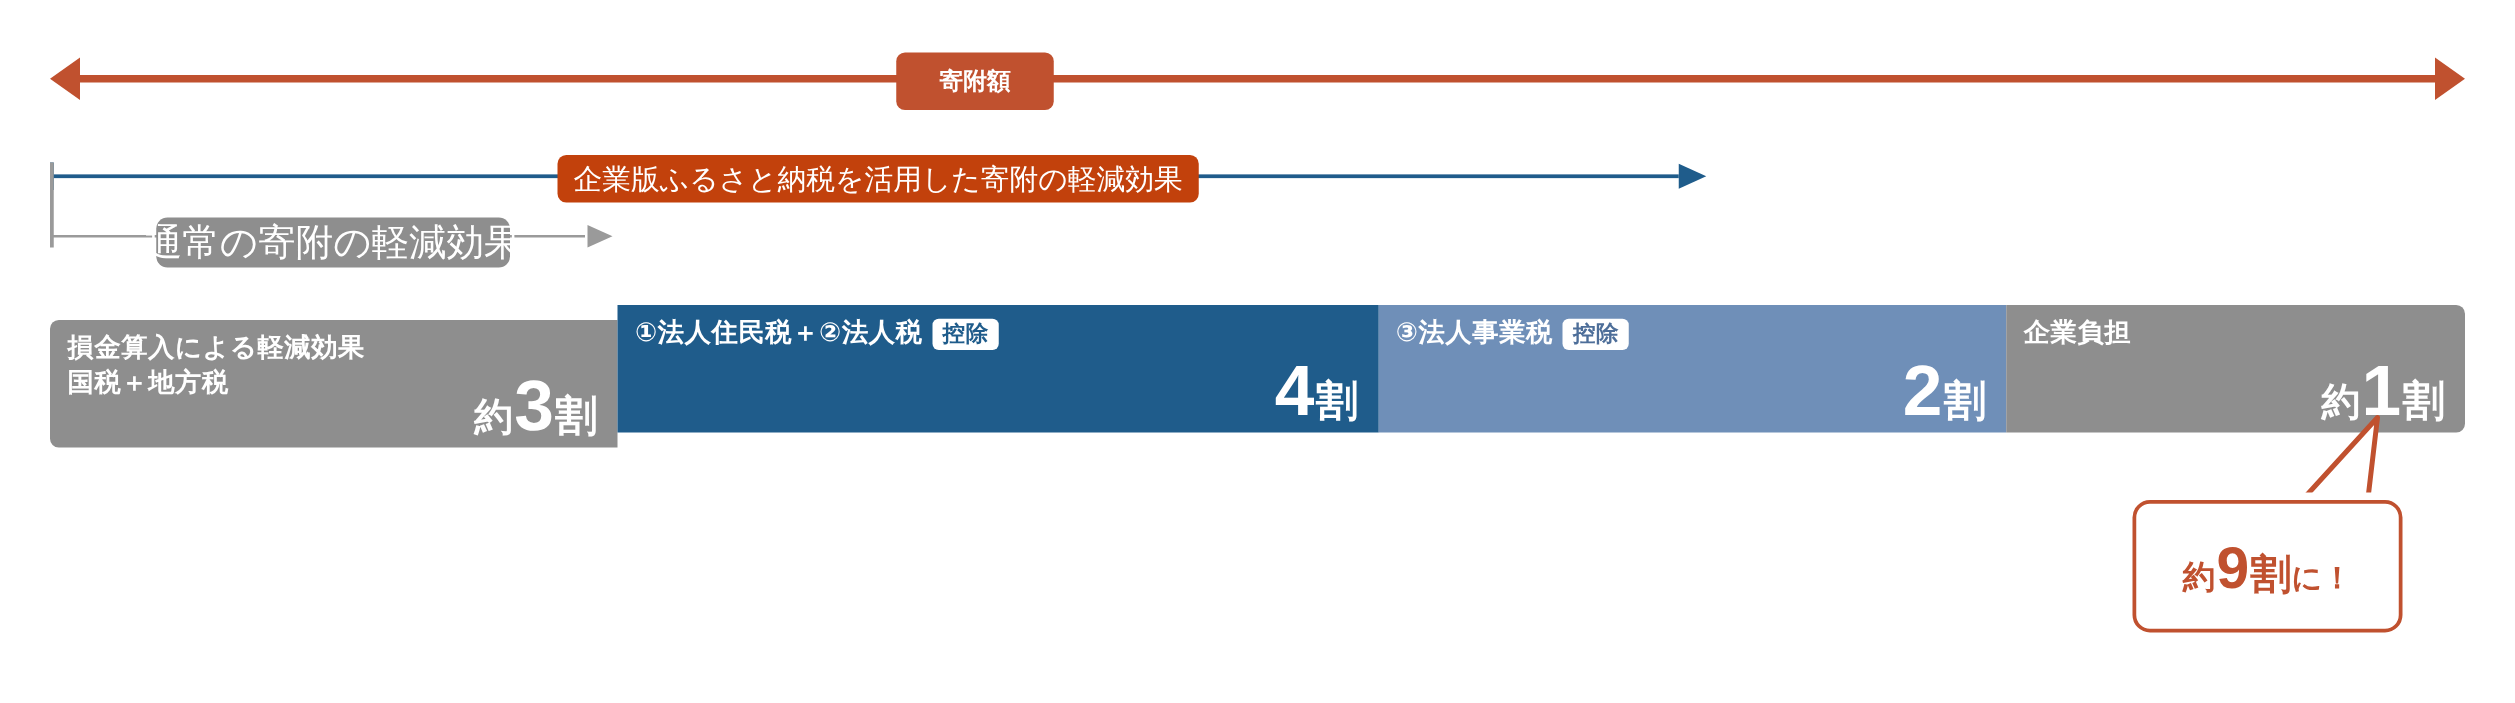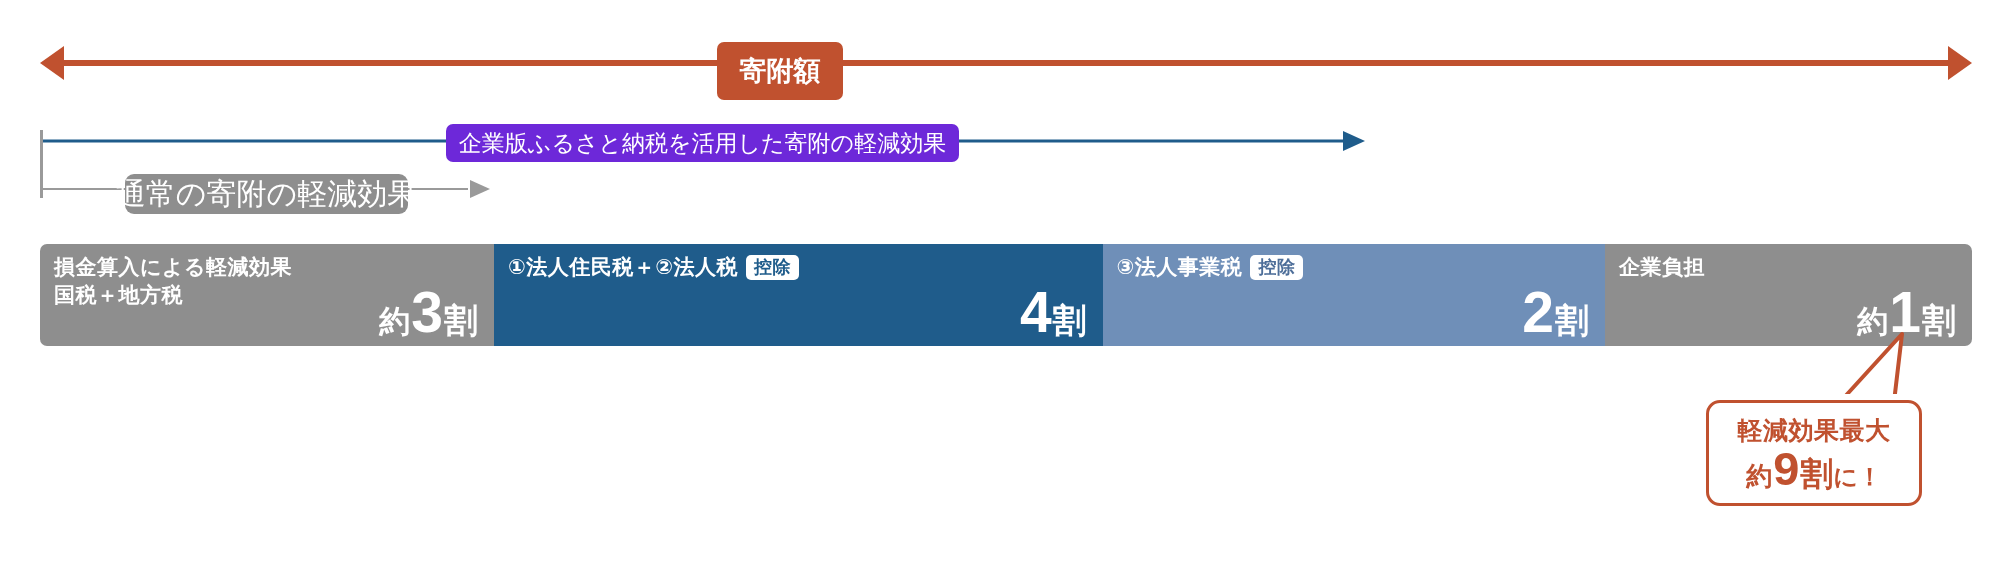--- a/index.html
+++ b/index.html
@@ -18,30 +18,30 @@
   .head{position:absolute;top:50%;width:0;height:0;}
   .head-left{transform:translateY(-50%);border-top:17px solid transparent;border-bottom:17px solid transparent;}
   .head-right{transform:translateY(-50%);border-top:17px solid transparent;border-bottom:17px solid transparent;}
   .head-sm{border-top-width:10px;border-bottom-width:10px;}
   .head-xs{border-top-width:9px;border-bottom-width:9px;}
 
   
   .pill{position:absolute;display:flex;align-items:center;justify-content:center;
         color:#ffffff;white-space:nowrap;box-sizing:border-box;}
   .pill-orange{background:#c0512f;border-radius:7px;}
-  .pill-blue{background:#6d28d9;border-radius:7px;}
+  .pill-blue{background:#c2410c;border-radius:7px;}
   .pill-gray{background:#8e8e8e;border-radius:9px;}
 
   
   #bar{position:absolute;left:40px;top:244px;width:1932px;height:102px;display:flex;}
   .seg{position:relative;height:100%;box-sizing:border-box;overflow:visible;}
   .seg-gray{background:#8e8e8e;}
   .seg-navy{background:#1f5c8b;}
   .seg-steel{background:#6f8fb8;}
-  .seg-first{border-top-left-radius:7px;border-bottom-left-radius:7px;}
+  .seg-first{border-top-left-radius:7px;border-bottom-left-radius:7px;margin-top:12px;}
   .seg-last{border-top-right-radius:7px;border-bottom-right-radius:7px;}
 
   .seg-head{position:absolute;left:14px;top:10px;color:#fff;font-weight:bold;
             font-size:21px;line-height:26px;letter-spacing:.5px;white-space:nowrap;
             display:flex;align-items:flex-end;gap:8px;}
   .seg-head.two-line{flex-direction:column;align-items:flex-start;gap:2px;}
 
   .badge{display:inline-block;background:#ffffff;color:#1f5c8b;border-radius:5px;
          font-size:18px;font-weight:bold;padding:1px 8px 2px 8px;line-height:22px;}
   .seg-steel .badge{color:#4d6e99;}
@@ -69,21 +69,21 @@
 <body>
 
 <div id="stage">
 
   <div class="rail" style="left:40px; top:44px; width:1932px; height:38px;">
     <div class="rail-line" style="left:22px; width:1888px; background:#c0512f;"></div>
     <div class="head head-left" style="left:0; border-right:24px solid #c0512f;"></div>
     <div class="head head-right" style="right:0; border-left:24px solid #c0512f;"></div>
   </div>
 
-  <div class="pill pill-orange" style="left:717px; top:42px; width:126px; height:58px; font-size:27px; font-weight:bold;">
+  <div class="pill pill-orange" style="left:717px; top:42px; width:126px; height:46px; font-size:19px; font-weight:bold;">
     <span>寄附額</span>
   </div>
 
   <div class="rail" style="left:40px; top:130px; width:1325px; height:22px;">
     <div class="cap" style="left:0; background:#1f5c8b; width:3px;"></div>
     <div class="rail-line rail-thin" style="left:0; width:1303px; background:#1f5c8b;"></div>
     <div class="head head-right head-sm" style="right:0; border-left:22px solid #1f5c8b;"></div>
   </div>
 
   <div class="pill pill-blue" style="left:446px; top:124px; width:513px; height:38px; font-size:23px;">
@@ -149,21 +149,20 @@
       </div>
     </div>
   </div>
 
   <svg id="callout-tail" viewBox="0 0 110 78" xmlns="http://www.w3.org/2000/svg">
     <path d="M 96 2 L 34 70 L 88 70 Z" fill="#ffffff" stroke="#c0512f" stroke-width="4" stroke-linejoin="round" stroke-linecap="round"></path>
     <rect x="30" y="62" width="70" height="16" fill="#ffffff"></rect>
   </svg>
 
   <div id="callout">
-    <div class="co-l1">軽減効果最大</div>
     <div class="co-l2">
       <span class="co-pre">約</span>
       <span class="co-num">9</span>
       <span class="co-suf">割</span>
       <span class="co-tail">に！</span>
     </div>
   </div>
 
 </div>
 

